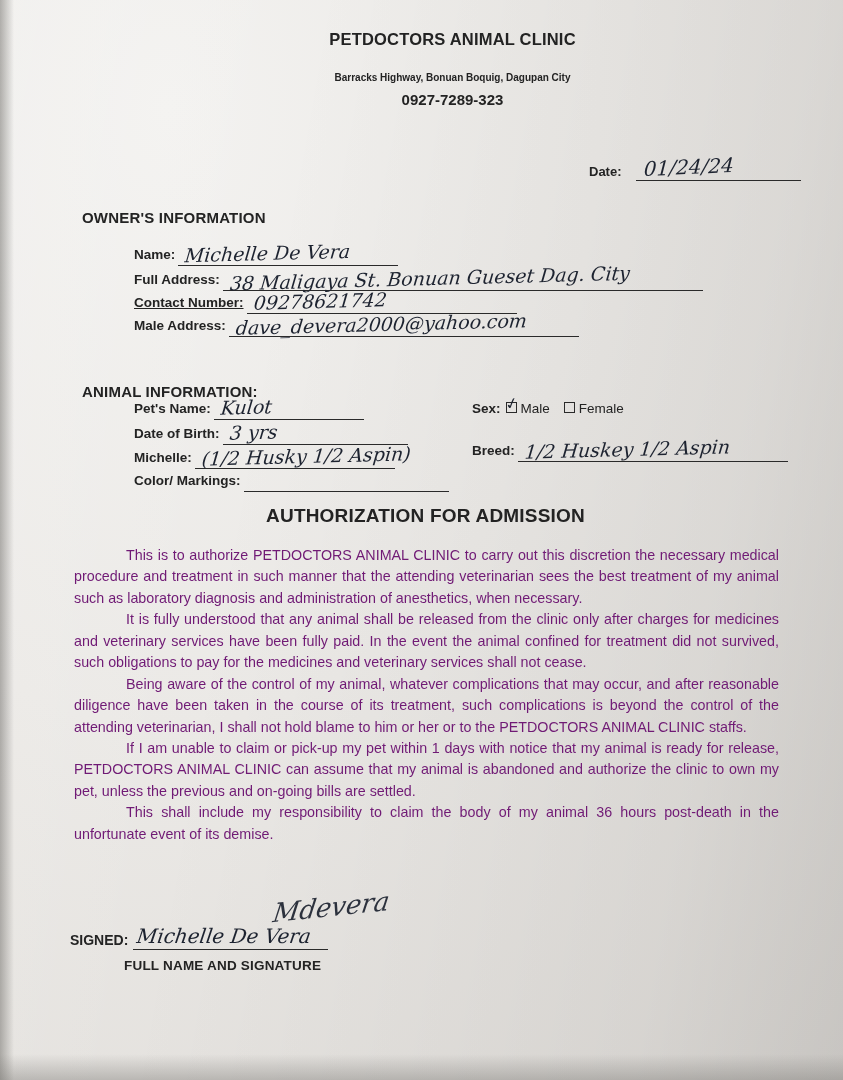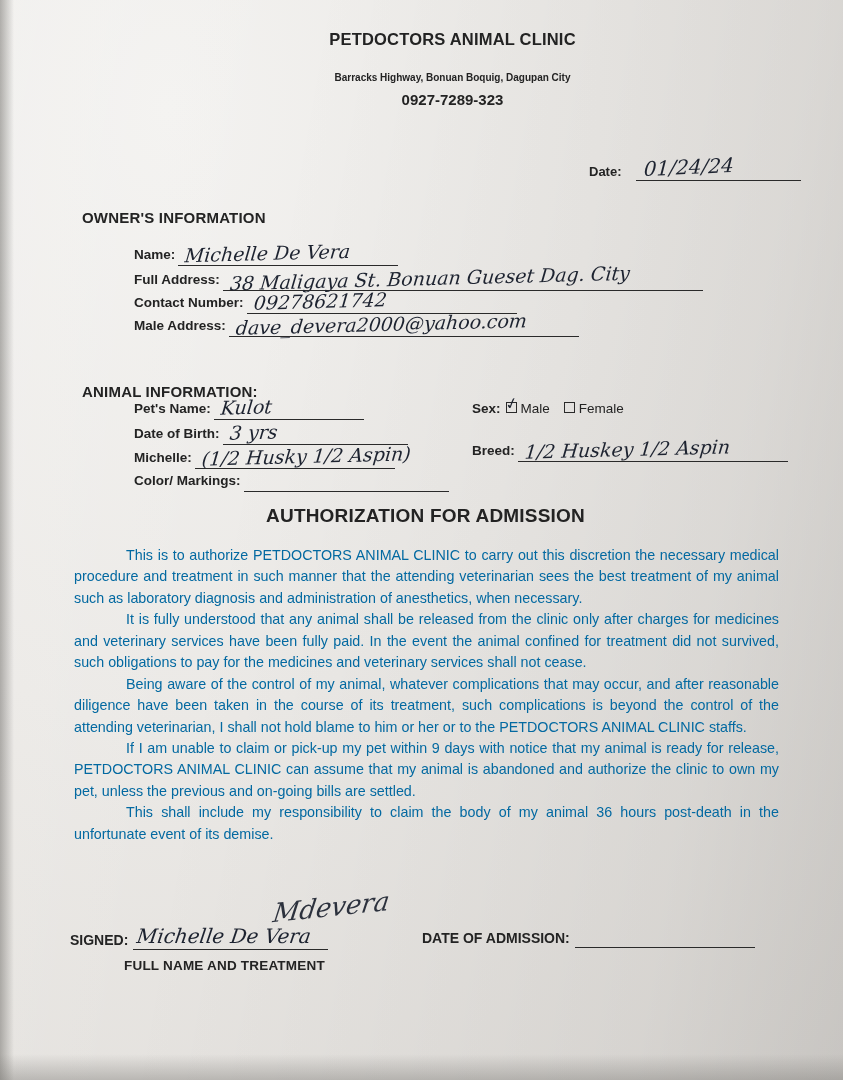--- a/index.html
+++ b/index.html
@@ -141,21 +141,21 @@
     position: absolute;
     left: 7px;
     bottom: 1px;
     font-size: 19px;
     transform: rotate(-1.5deg) skewX(-7deg);
   }
 
   
   #row-name       { left: 130px; top: 244px; }
   #row-address    { left: 130px; top: 269px; }
-  #row-contact    { left: 130px; top: 292px; }
+  #row-contact    { left: 130px; top: 292px; text-decoration: underline; }
   #row-email      { left: 130px; top: 315px; }
 
   #row-name .field-rule    { width: 220px; }
   #row-address .field-rule { width: 480px; }
   #row-contact .field-rule { width: 270px; }
   #row-email .field-rule   { width: 350px; }
 
   
   #row-petname  { left: 130px; top: 398px; }
   #row-dob      { left: 130px; top: 423px; }
@@ -210,21 +210,21 @@
     letter-spacing: 0.2px;
   }
   .body-text {
     position: absolute;
     left: 70px;
     top: 545px;
     width: 705px;
     font-size: 14.3px;
     line-height: 1.50;
     text-align: justify;
-    color: #0369a1;
+    color: #701a75;
   }
   .body-text p {
     margin: 0 0 0 0;
     text-indent: 52px;
   }
 
   
   .sign-area {
     position: absolute;
     left: 66px;
@@ -397,34 +397,30 @@
         <span class="hw">1/2 Huskey  1/2 Aspin</span>
       </span>
     </div>
 
     <div class="auth-title">AUTHORIZATION FOR ADMISSION</div>
 
     <div class="body-text">
       <p>This is to authorize PETDOCTORS ANIMAL CLINIC to carry out this discretion the necessary medical procedure and treatment in such manner that the attending veterinarian sees the best treatment of my animal such as laboratory diagnosis and administration of anesthetics, when necessary.</p>
       <p>It is fully understood that any animal shall be released from the clinic only after charges for medicines and veterinary services have been fully paid. In the event the animal confined for treatment did not survived, such obligations to pay for the medicines and veterinary services shall not cease.</p>
       <p>Being aware of the control of my animal, whatever complications that may occur, and after reasonable diligence have been taken in the course of its treatment, such complications is beyond the control of the attending veterinarian, I shall not hold blame to him or her or to the PETDOCTORS ANIMAL CLINIC staffs.</p>
-      <p>If I am unable to claim or pick-up my pet within 9 days with notice that my animal is ready for release, PETDOCTORS ANIMAL CLINIC  can assume that my animal is abandoned and authorize the clinic to own my pet, unless the previous and on-going bills are settled.</p>
+      <p>If I am unable to claim or pick-up my pet within 1 days with notice that my animal is ready for release, PETDOCTORS ANIMAL CLINIC  can assume that my animal is abandoned and authorize the clinic to own my pet, unless the previous and on-going bills are settled.</p>
       <p>This shall include my responsibility to claim the body of my animal 36 hours post-death in the unfortunate event of its demise.</p>
     </div>
 
     <div class="sign-area">
       <div class="sign-row">
         <span class="sign-label">SIGNED:</span>
         <span class="sign-rule">
           <span class="scribble">Mdevera</span>
           <span class="hw-name">Michelle De Vera</span>
         </span>
       </div>
     </div>
-    <div class="fullname-caption">FULL NAME AND TREATMENT</div>
-
-    <div class="admission-row">
-      <span class="sign-label">DATE OF ADMISSION:</span>
-      <span class="admission-rule"></span>
-    </div>
+    <div class="fullname-caption">FULL NAME AND SIGNATURE</div>
+
 
   </div>
 </div>
 
 </body></html>

